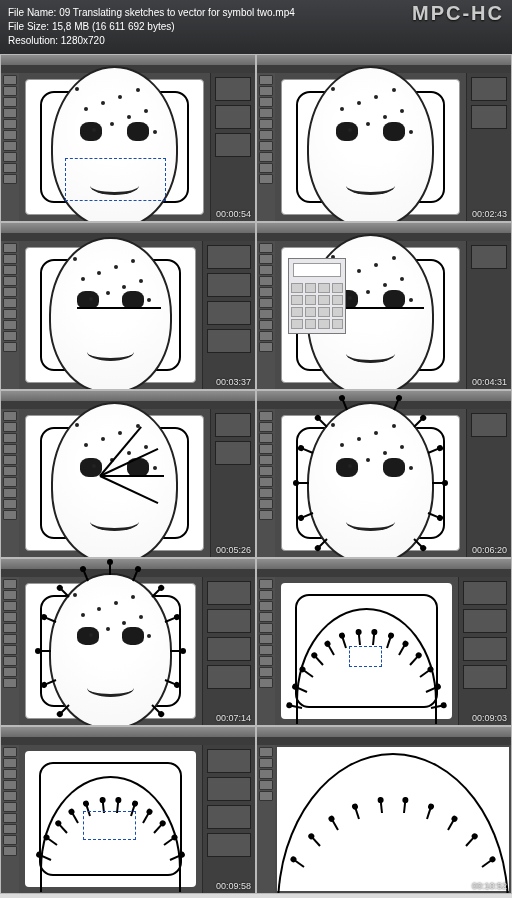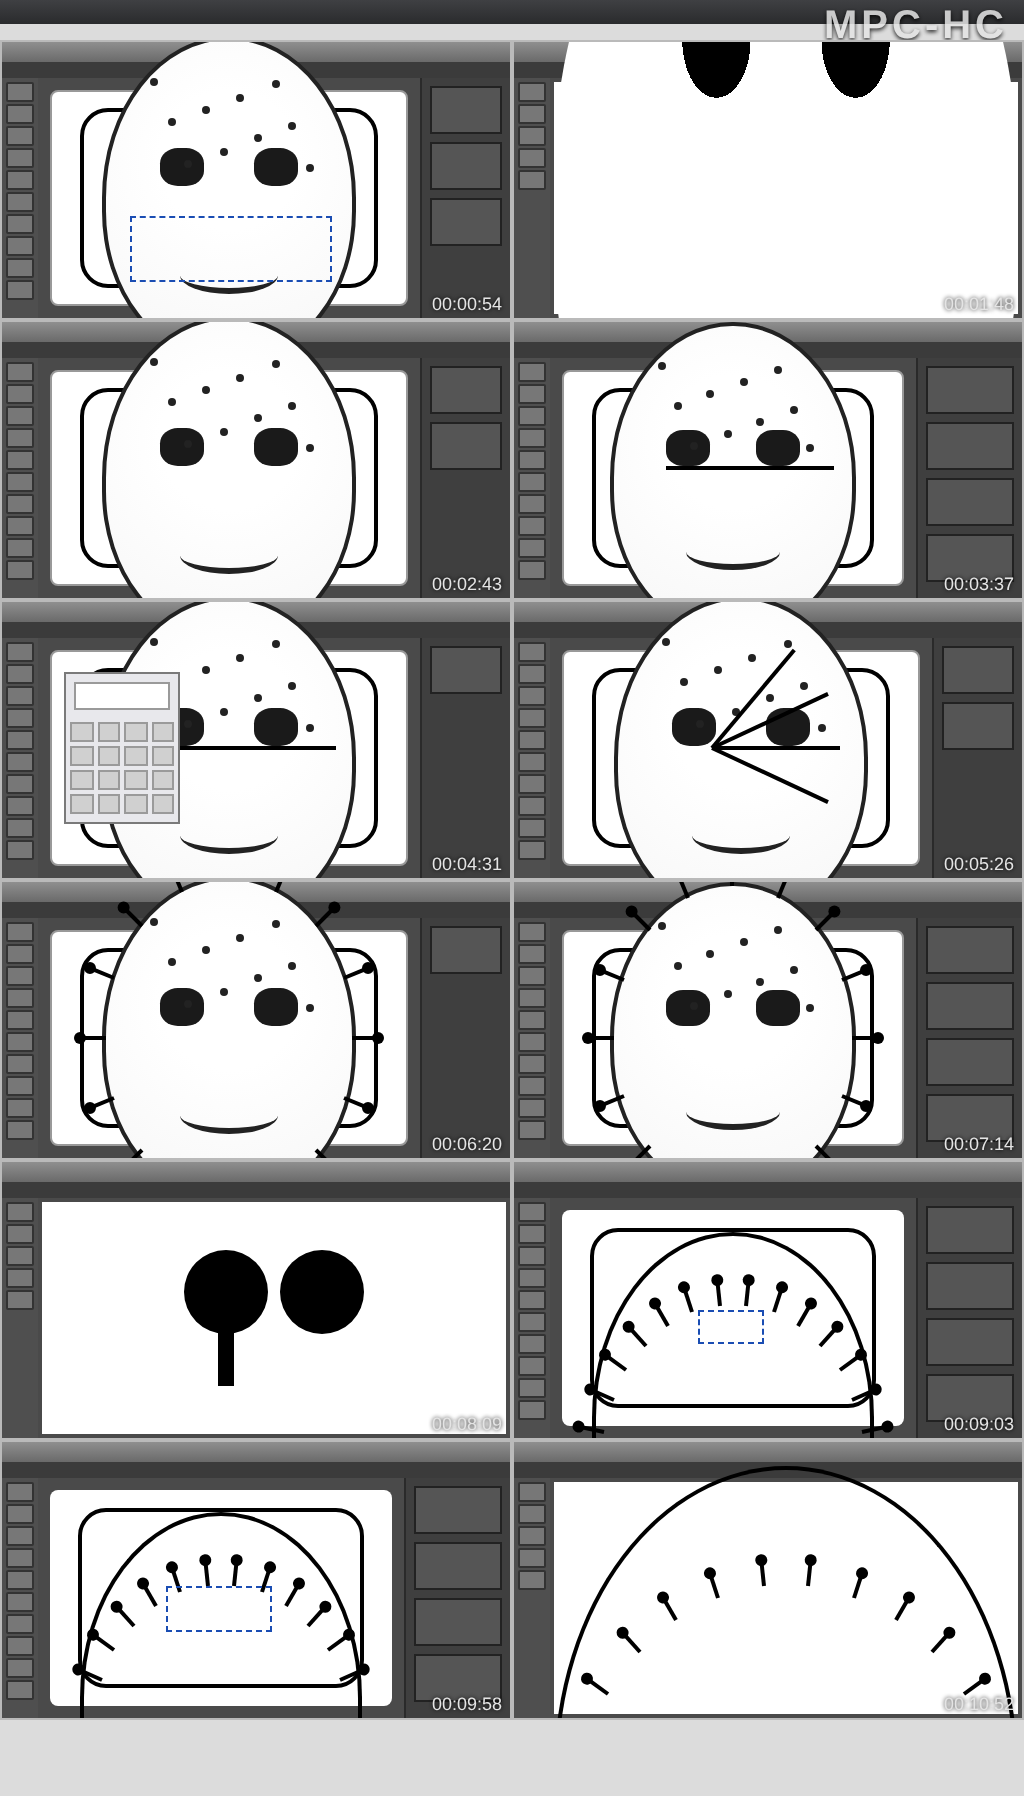--- a/index.html
+++ b/index.html
@@ -41,20 +41,32 @@
   .doubleball .b{width:42px;height:42px;background:#000;border-radius:50%}
   .fillface{width:86%;aspect-ratio:.62;background:#141414;border-radius:50% 50% 40% 40%;position:relative}
 </style>
 </head>
 <body>
 
 <div class="wrap">
 
   <div class="infobar">
     <span class="mpc">MPC-HC</span>
+    <div>
+      <span>File Name:</span>
+      <span>09 Translating sketches to vector for symbol two.mp4</span>
+    </div>
+    <div>
+      <span>File Size:</span>
+      <span>15,8 MB (16 611 692 bytes)</span>
+    </div>
+    <div>
+      <span>Resolution:</span>
+      <span>1280x720</span>
+    </div>
   </div>
 
   <div class="grid">
 
     <div class="cell">
       <div class="titlebar"></div>
       <div class="menubar"></div>
       <div class="body">
         <div class="toolcol">
             <i></i>
@@ -90,37 +102,20 @@
         </div>
         <div class="panelR">
             <div class="pblock"></div>
             <div class="pblock"></div>
             <div class="pblock"></div>
           </div>
       </div>
       <span class="timestamp">00:00:54</span>
     </div>
 
-    <div class="cell">
-      <div class="titlebar"></div>
-      <div class="menubar"></div>
-      <div class="body">
-        <div class="toolcol">
-            <i></i>
-            <i></i>
-            <i></i>
-            <i></i>
-            <i></i>
-          </div>
-        <div class="stage noframe">
-          <div class="fillface" style="background:radial-gradient(ellipse at 35% 32%,#000 0 8%,transparent 8%),radial-gradient(ellipse at 65% 32%,#000 0 8%,transparent 8%),#fff;width:115%;margin-top:-10%"></div>
-        </div>
-      </div>
-      <span class="timestamp">00:01:48</span>
-    </div>
 
     <div class="cell">
       <div class="titlebar"></div>
         <div class="menubar"></div>
       <div class="body">
         <div class="toolcol">
             <i></i>
             <i></i>
             <i></i>
             <i></i>
@@ -414,43 +409,20 @@
         <div class="panelR" style="width:52px">
             <div class="pblock"></div>
             <div class="pblock"></div>
             <div class="pblock"></div>
             <div class="pblock"></div>
           </div>
       </div>
       <span class="timestamp">00:07:14</span>
     </div>
 
-    <div class="cell">
-      <div class="titlebar"></div>
-        <div class="menubar"></div>
-      <div class="body">
-        <div class="toolcol">
-            <i></i>
-            <i></i>
-            <i></i>
-            <i></i>
-            <i></i>
-          </div>
-        <div class="stage noframe">
-          <div class="doubleball">
-            <div style="position:relative">
-                <div class="b"></div>
-                <div style="width:8px;height:28px;background:#000;margin:-2px auto 0"></div>
-              </div>
-            <div class="b"></div>
-          </div>
-        </div>
-      </div>
-      <span class="timestamp">00:08:09</span>
-    </div>
 
     <div class="cell">
       <div class="titlebar"></div>
         <div class="menubar"></div>
       <div class="body">
         <div class="toolcol">
             <i></i>
             <i></i>
             <i></i>
             <i></i>

